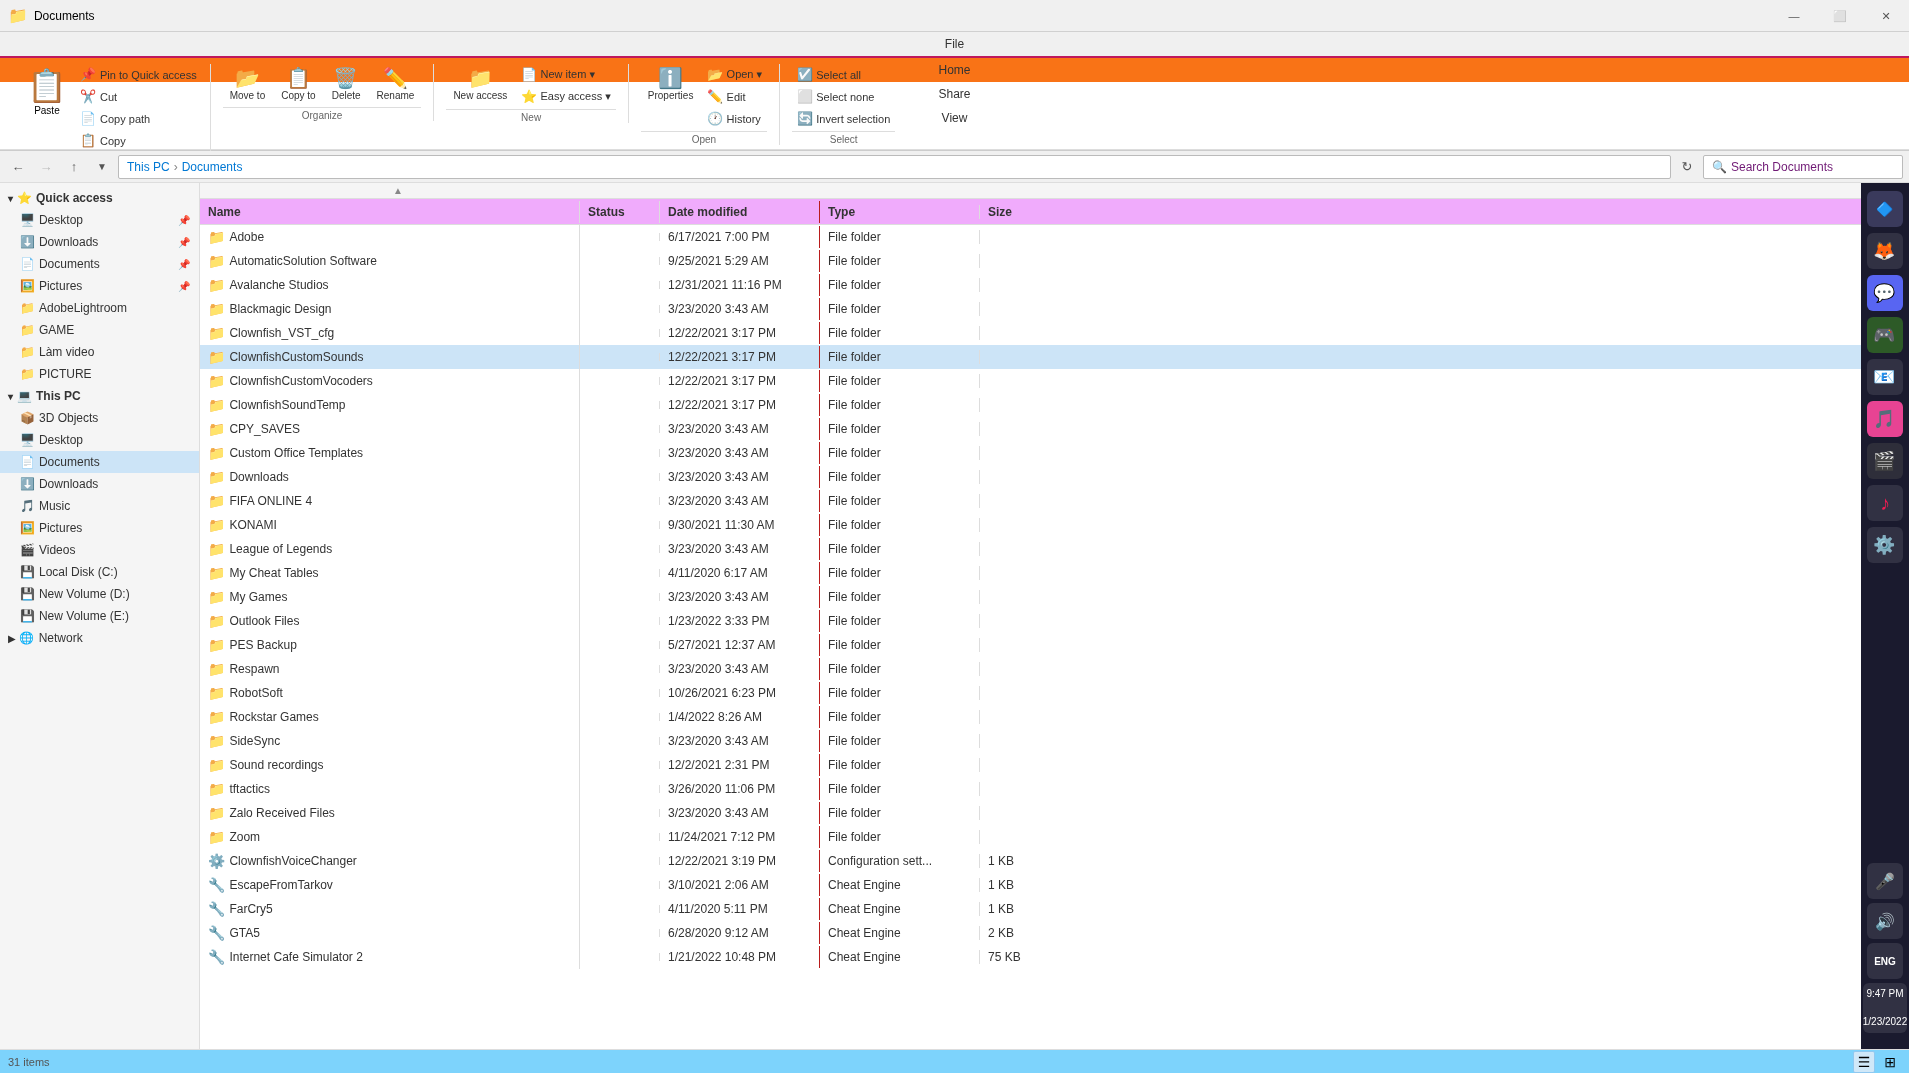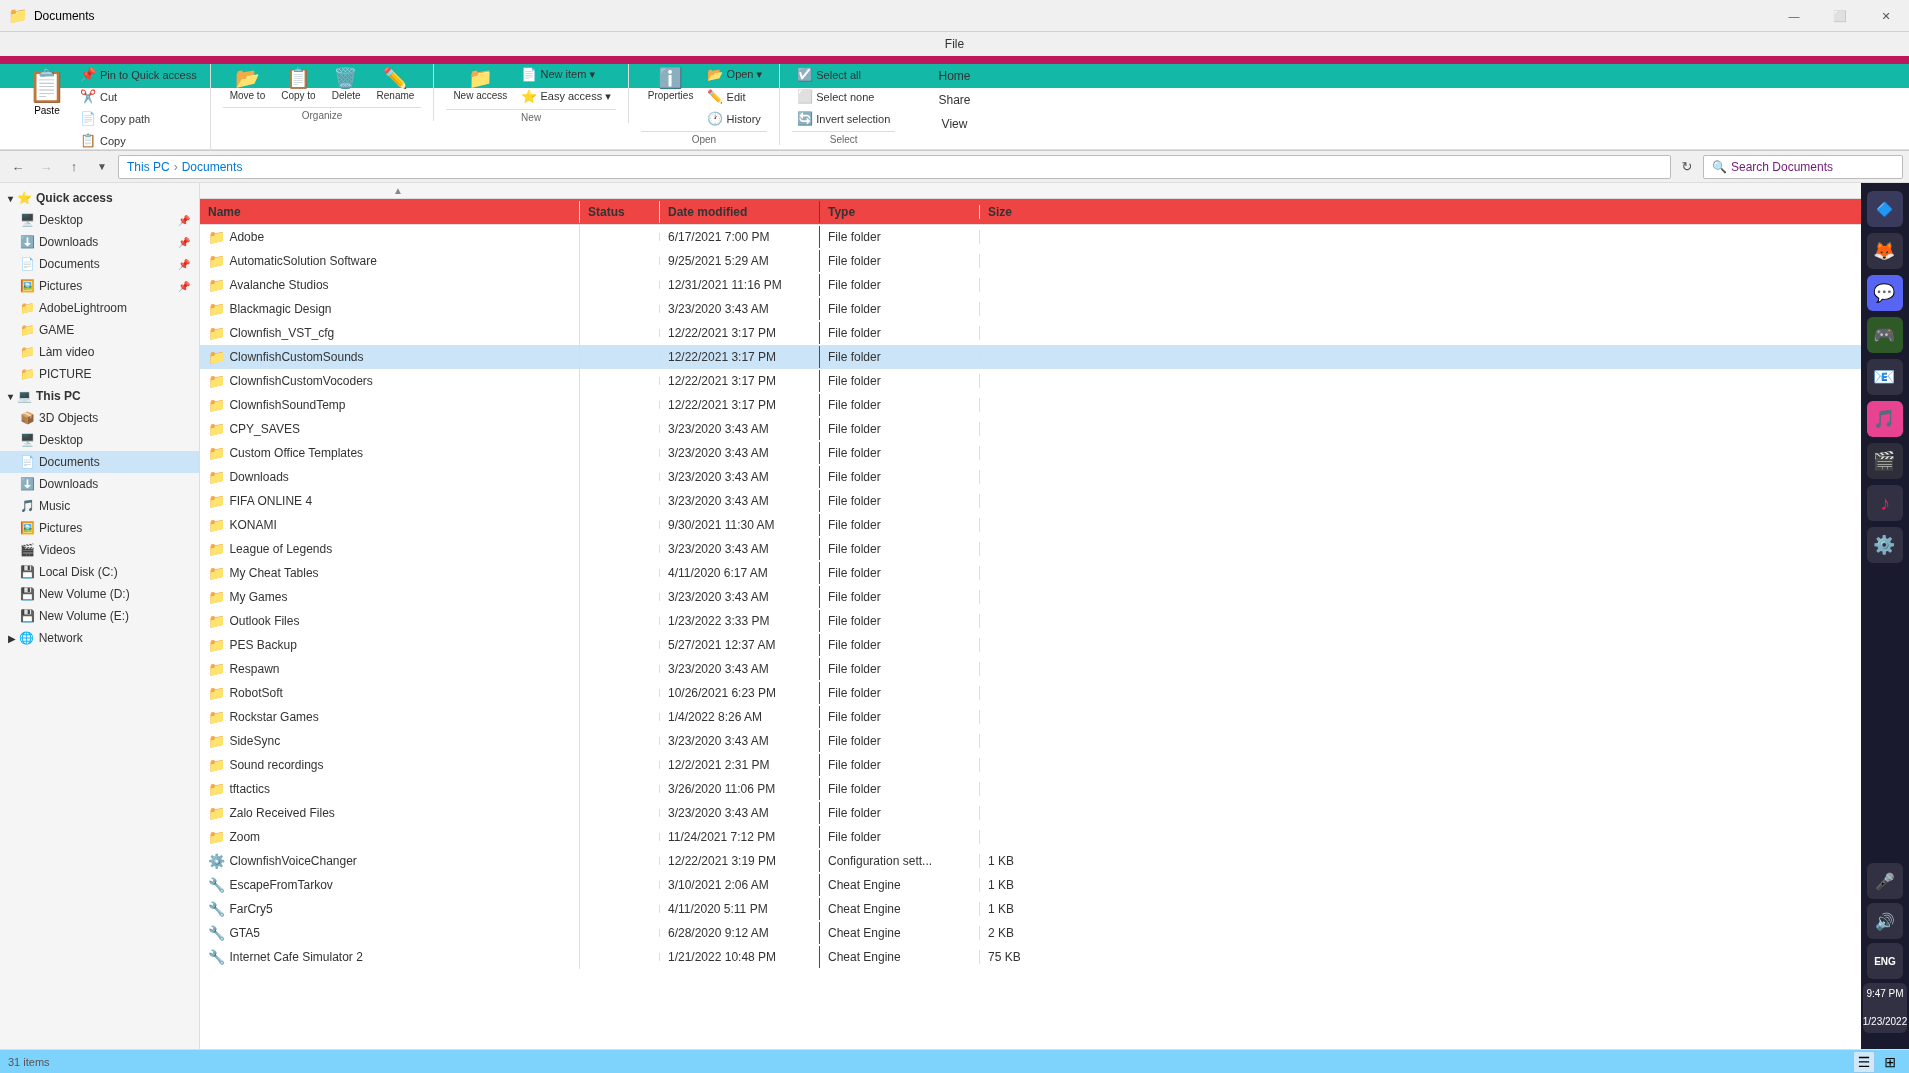--- a/index.html
+++ b/index.html
@@ -15,21 +15,21 @@
       border-bottom: 1px solid #d0d0d0;
       position: relative;
     }
     .title-bar-controls { display: flex; gap: 0; position: absolute; right: 0; top: 0; }
     .title-btn { width: 46px; height: 32px; border: none; background: transparent; cursor: pointer; font-size: 11px; color: #555; display: flex; align-items: center; justify-content: center; }
 
     
     .ribbon { background: #f0f0f0; border-bottom: 1px solid #ccc; }
     .ribbon-tabs { display: flex; height: 28px; flex-direction: column; }
     .ribbon-tab { padding: 5px 12px; font-size: 12px; cursor: pointer; color: #333; border: none; background: transparent; }
-    .ribbon-tab.active { background: #14b8a6; border-top: 8px solid #be185d; }
+    .ribbon-tab.active { background: #f97316; border-top: 2px solid #be185d; }
     .ribbon-content { background: #fff; padding: 4px 8px; display: flex; align-items: flex-start; gap: 0; border-bottom: 1px solid #ddd; height: 90px; }
     .ribbon-group { display: flex; flex-direction: column; border-right: 1px solid #ddd; padding: 0 12px; min-width: 60px; }
     .ribbon-group-items { display: flex; align-items: flex-start; gap: 2px; flex: 1; }
     .ribbon-group-label { text-align: center; font-size: 10px; color: #666; padding-top: 2px; border-top: 1px solid #ddd; margin-top: 2px; }
     .ribbon-btn { display: flex; flex-direction: column; align-items: center; justify-content: flex-start; padding: 3px 6px; cursor: pointer; border: 1px solid transparent; border-radius: 3px; font-size: 10px; color: #333; background: transparent; min-width: 40px; gap: 2px; }
     .ribbon-btn .icon { font-size: 20px; line-height: 1; }
     .ribbon-btn-small { display: flex; align-items: center; gap: 3px; padding: 2px 4px; cursor: pointer; border: 1px solid transparent; border-radius: 2px; font-size: 11px; color: #333; background: transparent; white-space: nowrap; }
     .ribbon-btn-small .icon { font-size: 13px; }
     .clipboard-group { display: flex; gap: 2px; }
     .paste-big { display: flex; flex-direction: column; align-items: center; padding: 2px 6px; cursor: pointer; border: 1px solid transparent; border-radius: 3px; background: transparent; }
@@ -50,21 +50,21 @@
     
     .sidebar { width: 200px; background: #f5f5f5; border-right: 1px solid #ddd; overflow-y: auto; padding: 4px 0; flex-shrink: 0; }
     .sidebar-item { display: flex; align-items: center; padding: 3px 8px; cursor: pointer; color: #333; font-size: 12px; white-space: nowrap; overflow: hidden; text-overflow: ellipsis; gap: 4px; height: 22px; }
     .sidebar-item.active { background: #cce4f7; }
     .sidebar-item.header { font-weight: 600; }
     .sidebar-item .si-pin { color: #888; margin-left: auto; font-size: 10px; }
     .sidebar-indent { padding-left: 20px; }
 
     
     .file-area { flex: 1; background: #fff; display: flex; flex-direction: column; overflow: hidden; }
-    .file-header { display: flex; align-items: center; padding: 0; background: #ef4444; border-bottom: 1px solid #ddd; font-size: 12px; color: #333; font-weight: 600; min-height: 26px; }
+    .file-header { display: flex; align-items: center; padding: 0; background: #f0abfc; border-bottom: 1px solid #ddd; font-size: 12px; color: #333; font-weight: 600; min-height: 26px; }
     .col-name { width: 380px; padding: 4px 8px; border-right: 1px solid #ddd; cursor: pointer; }
     .col-status { width: 80px; padding: 4px 8px; border-right: 1px solid #ddd; cursor: pointer; }
     .col-date { width: 160px; padding: 4px 8px; border-right: 1px solid #b91c1c; cursor: pointer; }
     .col-type { width: 160px; padding: 0 8px; border-right: 1px solid #ddd; cursor: pointer; }
     .col-size { width: 80px; padding: 4px 8px; cursor: pointer; }
     .file-list { flex: 1; overflow-y: auto; }
     .file-row { display: flex; align-items: center; padding: 0; font-size: 12px; color: #333; min-height: 22px; cursor: pointer; }
     .file-row.selected { background: #cce4f7; }
     .file-row .col-name { display: flex; align-items: center; gap: 4px; font-weight: normal; }
     .file-row .col-name .file-icon { font-size: 14px; flex-shrink: 0; }

